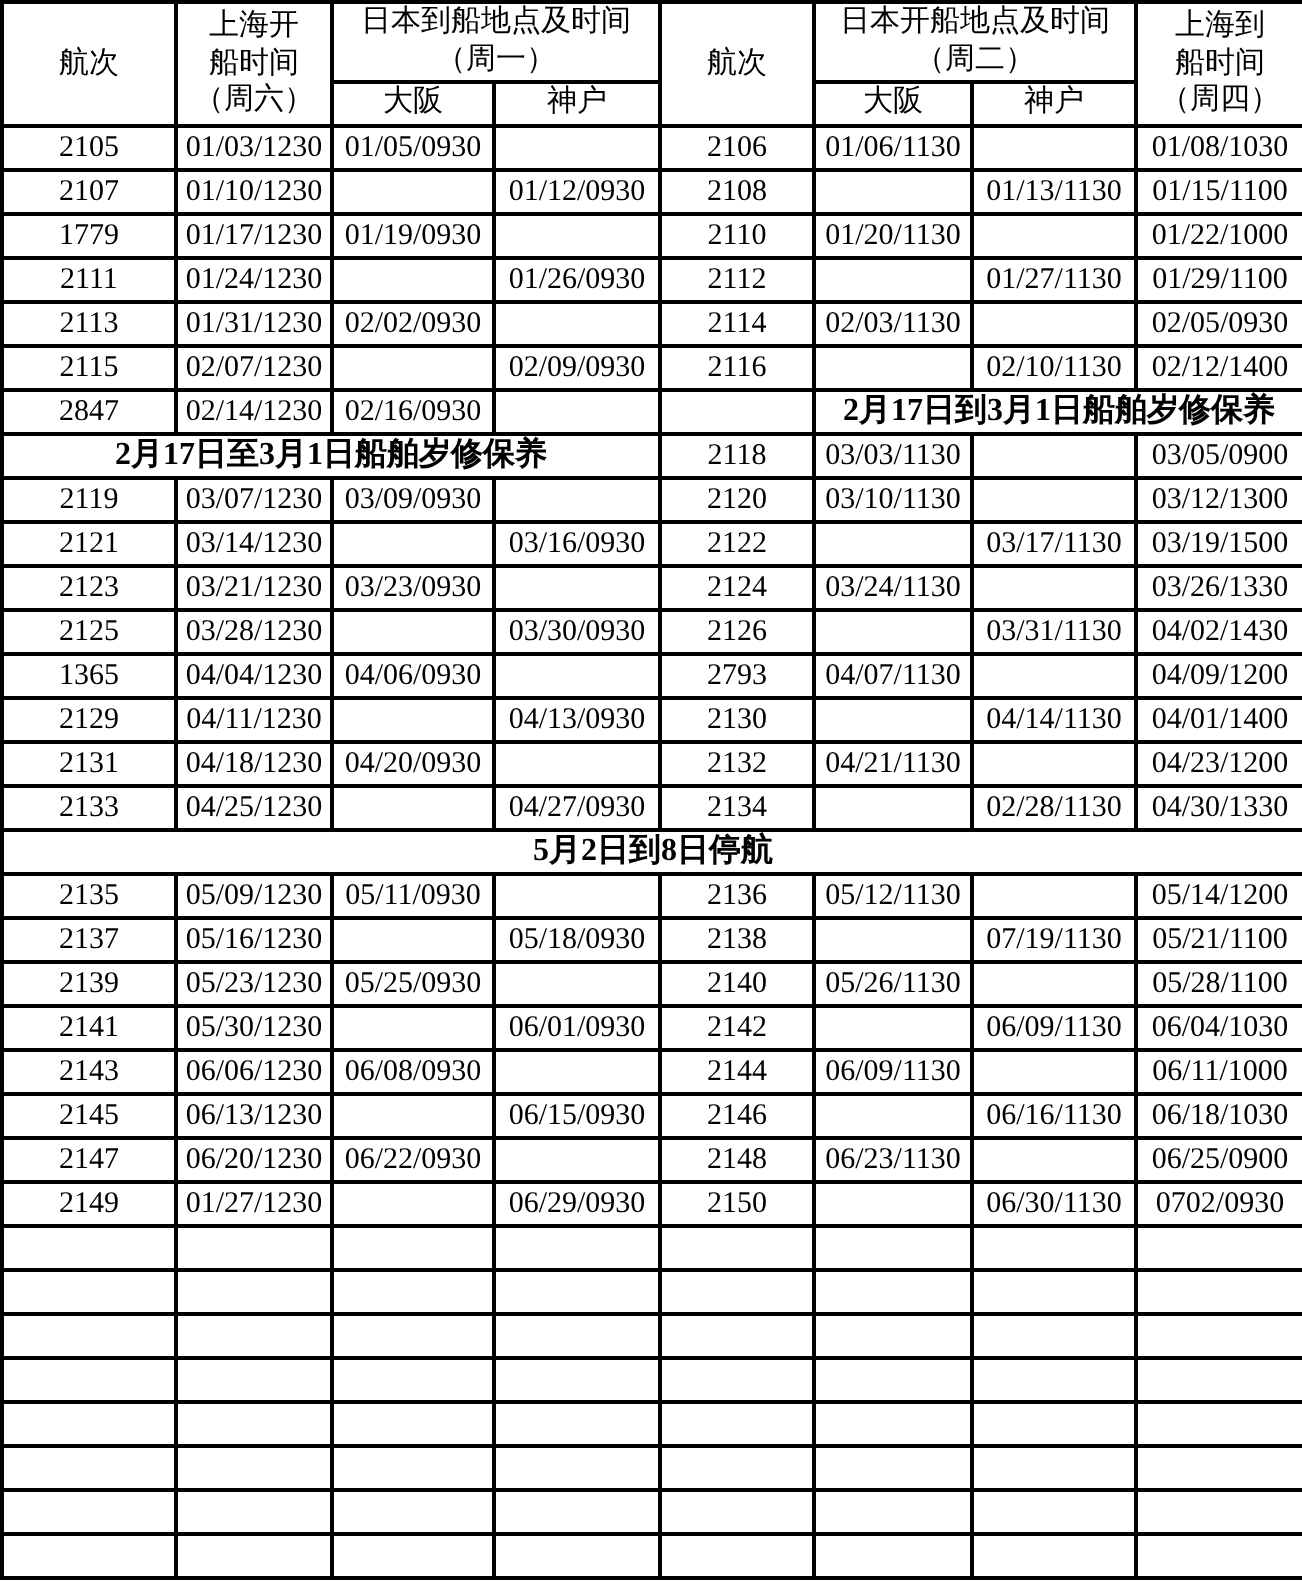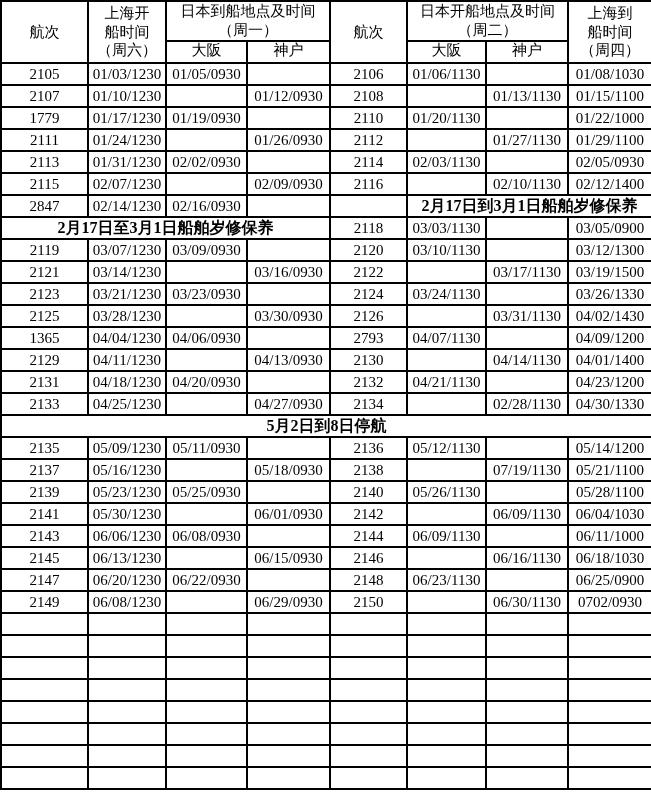--- a/index.html
+++ b/index.html
@@ -287,21 +287,21 @@
           <td>06/20/1230</td>
           <td>06/22/0930</td>
           <td></td>
           <td>2148</td>
           <td>06/23/1130</td>
           <td></td>
           <td>06/25/0900</td>
         </tr>
         <tr>
           <td>2149</td>
-          <td>06/08/1230</td>
+          <td>01/27/1230</td>
           <td></td>
           <td>06/29/0930</td>
           <td>2150</td>
           <td></td>
           <td>06/30/1130</td>
           <td>0702/0930</td>
         </tr>
         <tr>
           <td></td>
           <td></td>

